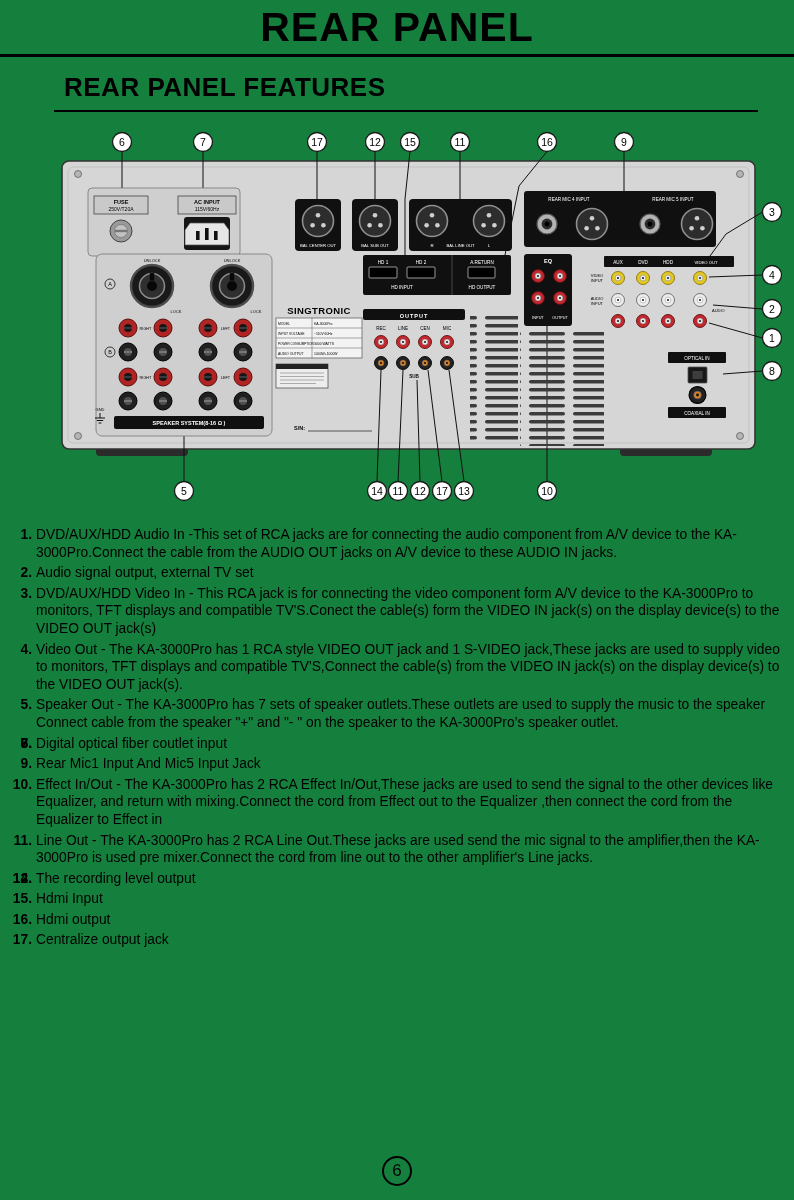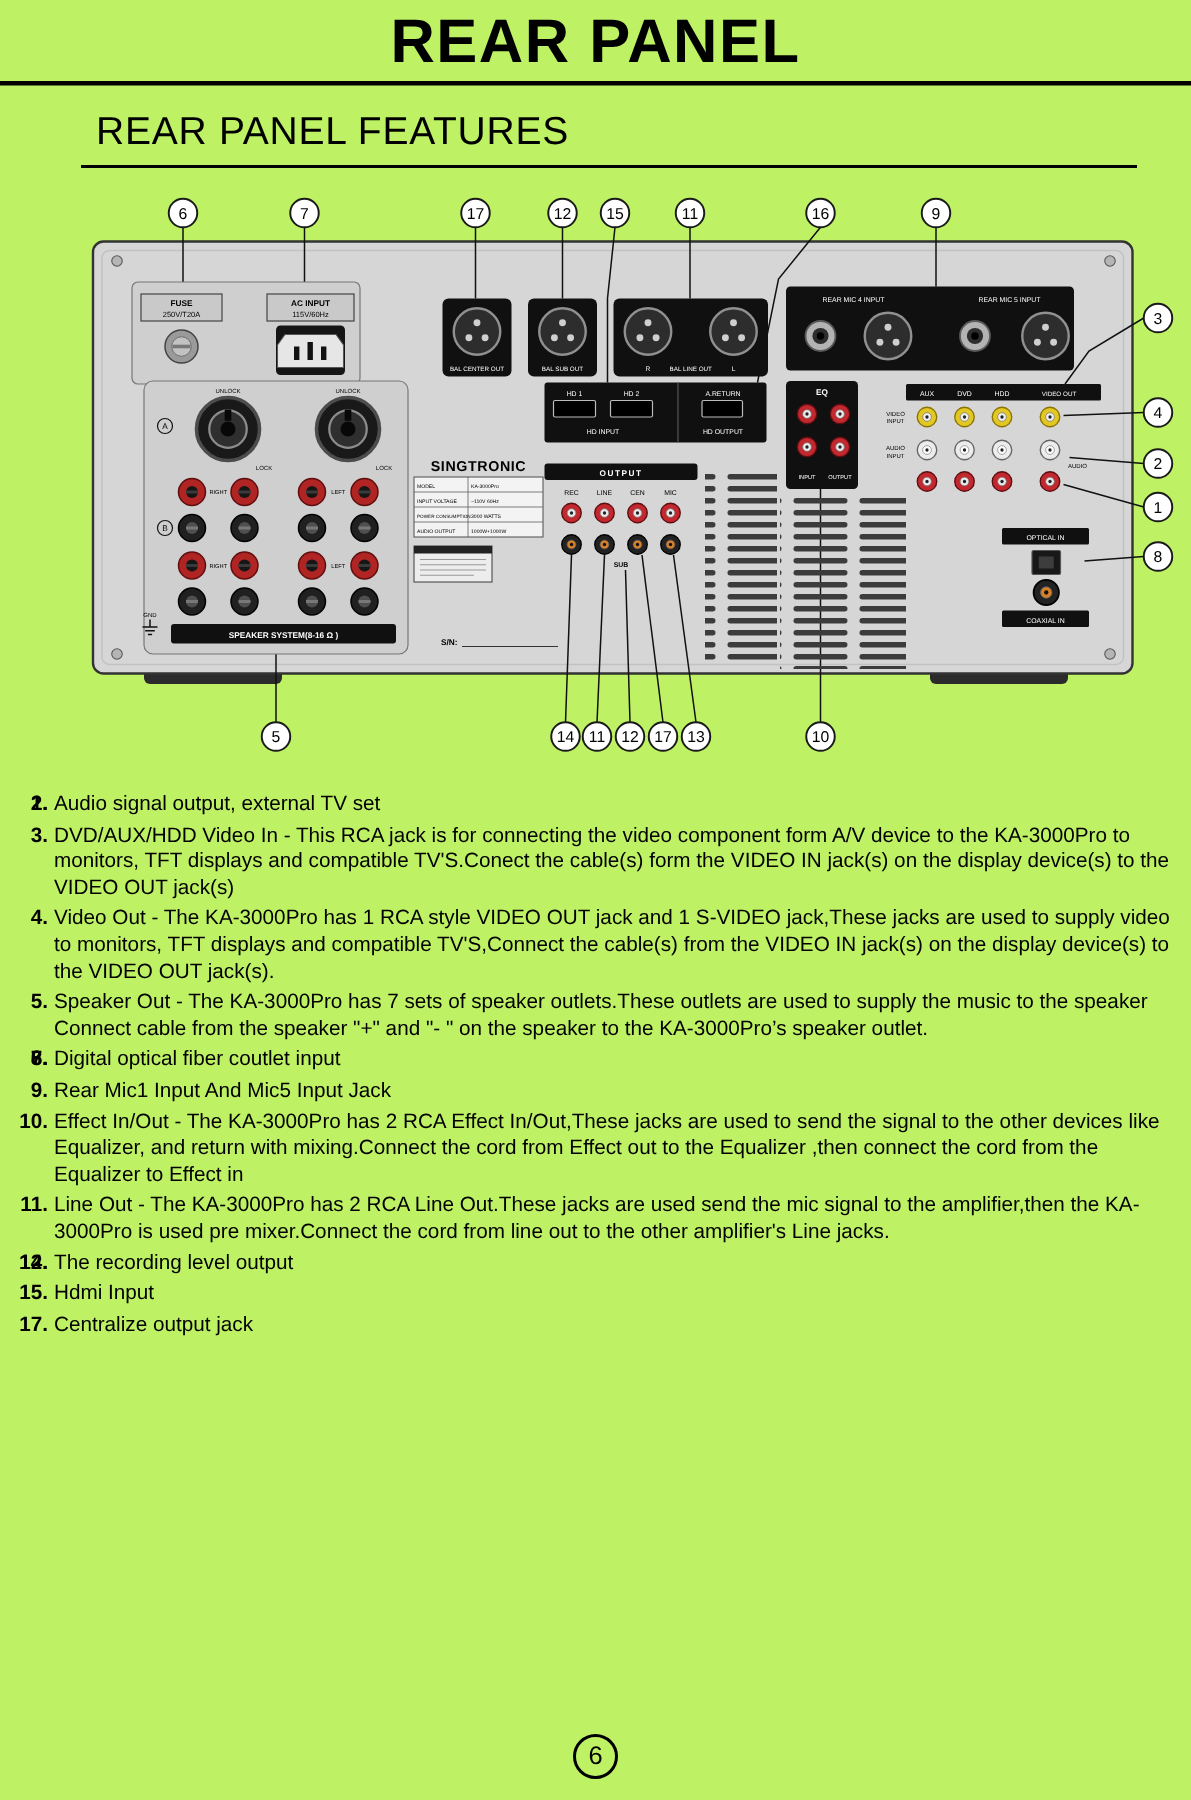--- a/index.html
+++ b/index.html
@@ -1,21 +1,21 @@
 <!DOCTYPE html>
 <html><head>
 <meta charset="utf-8">
 <style>
   * { box-sizing: border-box; margin: 0; padding: 0; }
   html, body { width: 794px; height: 1200px; background: #fff; color: #000;
                font-family: "Liberation Sans", sans-serif; }
-  .page { position: relative; width: 794px; height: 1200px; overflow: hidden; background: #bef264; }
+  .page { position: relative; width: 794px; height: 1200px; overflow: hidden; background: #15803d; }
   h1.title { text-align: center; font-size: 41px; font-weight: bold; letter-spacing: 1px; padding-top: 4px; }
   .rule-top { border-top: 3px solid #000; margin-top: 3px; }
-  h2.section { font-size: 26px; font-weight: normal; margin: 15px 0 7px 64px; letter-spacing: .5px; }
+  h2.section { font-size: 26px; font-weight: bold; margin: 15px 0 7px 64px; letter-spacing: .5px; }
   .rule-section { border-top: 2.5px solid #000; margin: 0 36px 0 54px; }
   .diagram { margin-top: 2px; }
   svg text { font-family: "Liberation Sans", sans-serif; }
   ol.features { list-style: none; margin-top: 14px; }
   li.feature { position: relative; padding-left: 36px; padding-right: 4px; margin-bottom: 3px;
                font-size: 13.8px; line-height: 17.6px; }
   li.feature .num { position: absolute; left: 2px; width: 30px; text-align: right; font-weight: bold; }
   .pagenum { position: absolute; left: 50%; bottom: 14px; transform: translateX(-50%);
              width: 30px; height: 30px; border: 2px solid #000; border-radius: 50%;
              display: flex; align-items: center; justify-content: center; font-size: 17px; }
@@ -401,32 +401,33 @@
           </g>
       <g>
             <circle cx="547" cy="377" r="9.5" fill="#fff" stroke="#1a1a1a" stroke-width="1.3"></circle>
             <text x="547" y="380.8">10</text>
           </g>
     </g>
   </svg>
   </div>
 
   <ol class="features">
-    <li class="feature"><span class="num">1.</span></li>
+    <li class="feature"><span class="num">1.</span><span class="txt">DVD/AUX/HDD  Audio In -This set of RCA jacks are for connecting the audio component from A/V device to the KA-3000Pro.Connect the cable from the AUDIO OUT jacks on A/V device to these AUDIO IN jacks.</span></li>
     <li class="feature"><span class="num">2.</span><span class="txt">Audio signal output, external TV set</span></li>
     <li class="feature"><span class="num">3.</span><span class="txt">DVD/AUX/HDD Video In - This RCA jack is for connecting the video component form A/V device to the KA-3000Pro to monitors, TFT displays and compatible TV'S.Conect the cable(s) form the VIDEO IN jack(s) on the display device(s) to the VIDEO OUT jack(s)</span></li>
     <li class="feature"><span class="num">4.</span><span class="txt">Video Out - The KA-3000Pro has 1 RCA style VIDEO OUT jack and 1 S-VIDEO jack,These jacks are used to supply video to monitors, TFT displays and compatible TV'S,Connect the cable(s) from the VIDEO IN jack(s) on the display device(s) to the VIDEO OUT jack(s).</span></li>
     <li class="feature"><span class="num">5.</span><span class="txt">Speaker Out - The KA-3000Pro has 7 sets of speaker outlets.These outlets are used to supply the music to the speaker Connect cable from the speaker "+" and "- " on the speaker to the KA-3000Pro’s speaker outlet.</span></li>
     <li class="feature"><span class="num">6.</span></li>
     <li class="feature"><span class="num">7.</span></li>
     <li class="feature"><span class="num">8.</span><span class="txt">Digital optical fiber coutlet input</span></li>
     <li class="feature"><span class="num">9.</span><span class="txt">Rear Mic1 Input And Mic5 Input Jack</span></li>
     <li class="feature"><span class="num">10.</span><span class="txt">Effect In/Out - The KA-3000Pro  has 2 RCA Effect In/Out,These jacks are used to send the signal to the other devices like Equalizer, and return with mixing.Connect the cord from Effect out to the Equalizer ,then connect the cord from the Equalizer to Effect in</span></li>
     <li class="feature"><span class="num">11.</span><span class="txt">Line Out - The KA-3000Pro has 2 RCA Line Out.These jacks are used send the mic signal to the amplifier,then the KA-3000Pro is used pre mixer.Connect the cord from line out to the other amplifier's Line jacks.</span></li>
     <li class="feature"><span class="num">12.</span></li>
     <li class="feature"><span class="num">14.</span><span class="txt">The recording level output</span></li>
     <li class="feature"><span class="num">15.</span><span class="txt">Hdmi Input</span></li>
+    <li class="feature"><span class="num">16.</span><span class="txt">Hdmi output</span></li>
     <li class="feature"><span class="num">17.</span><span class="txt">Centralize output jack</span></li>
   </ol>
 
   <div class="pagenum">6</div>
 
 </div>
 
 </body></html>

